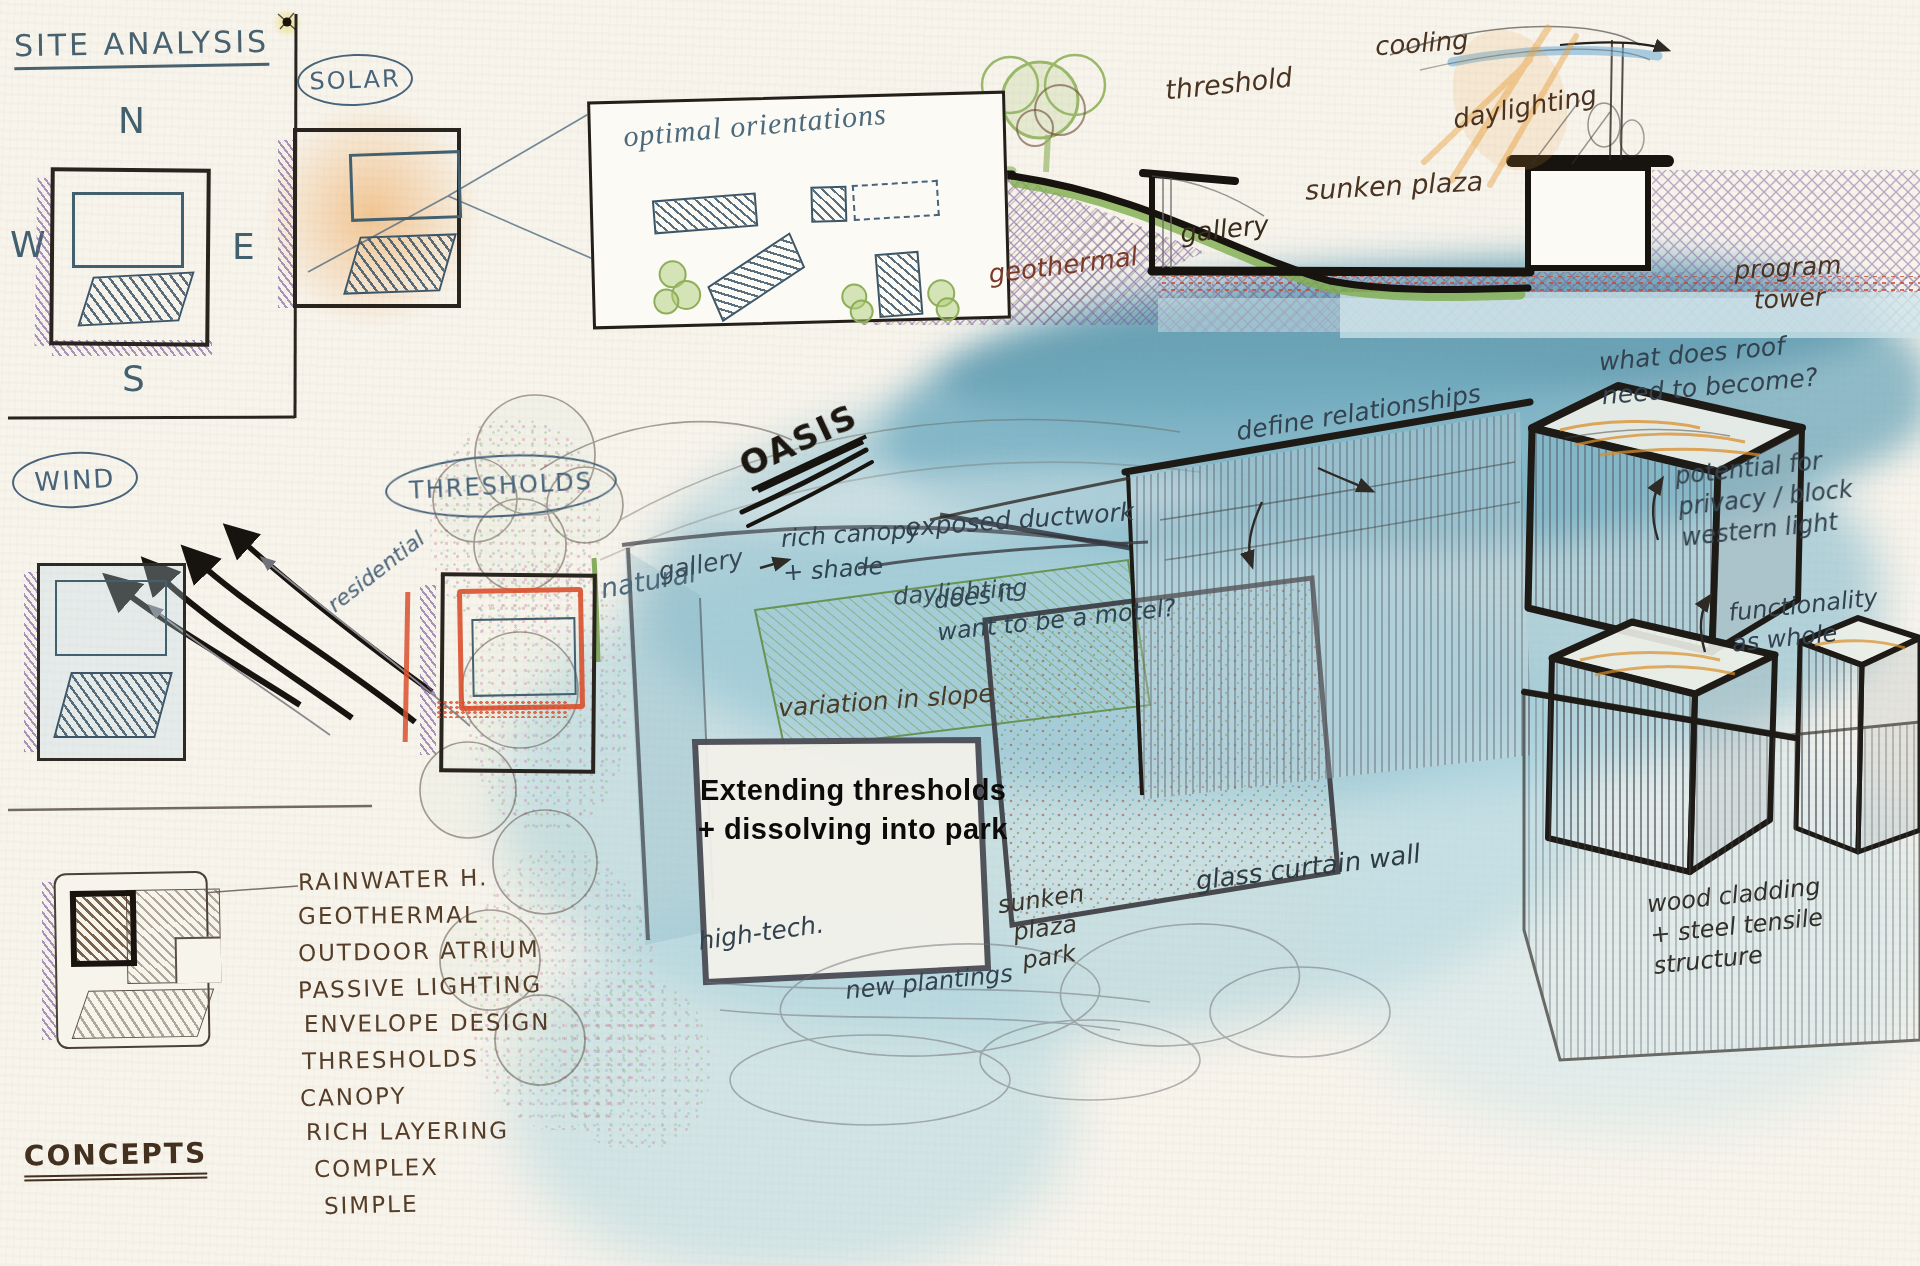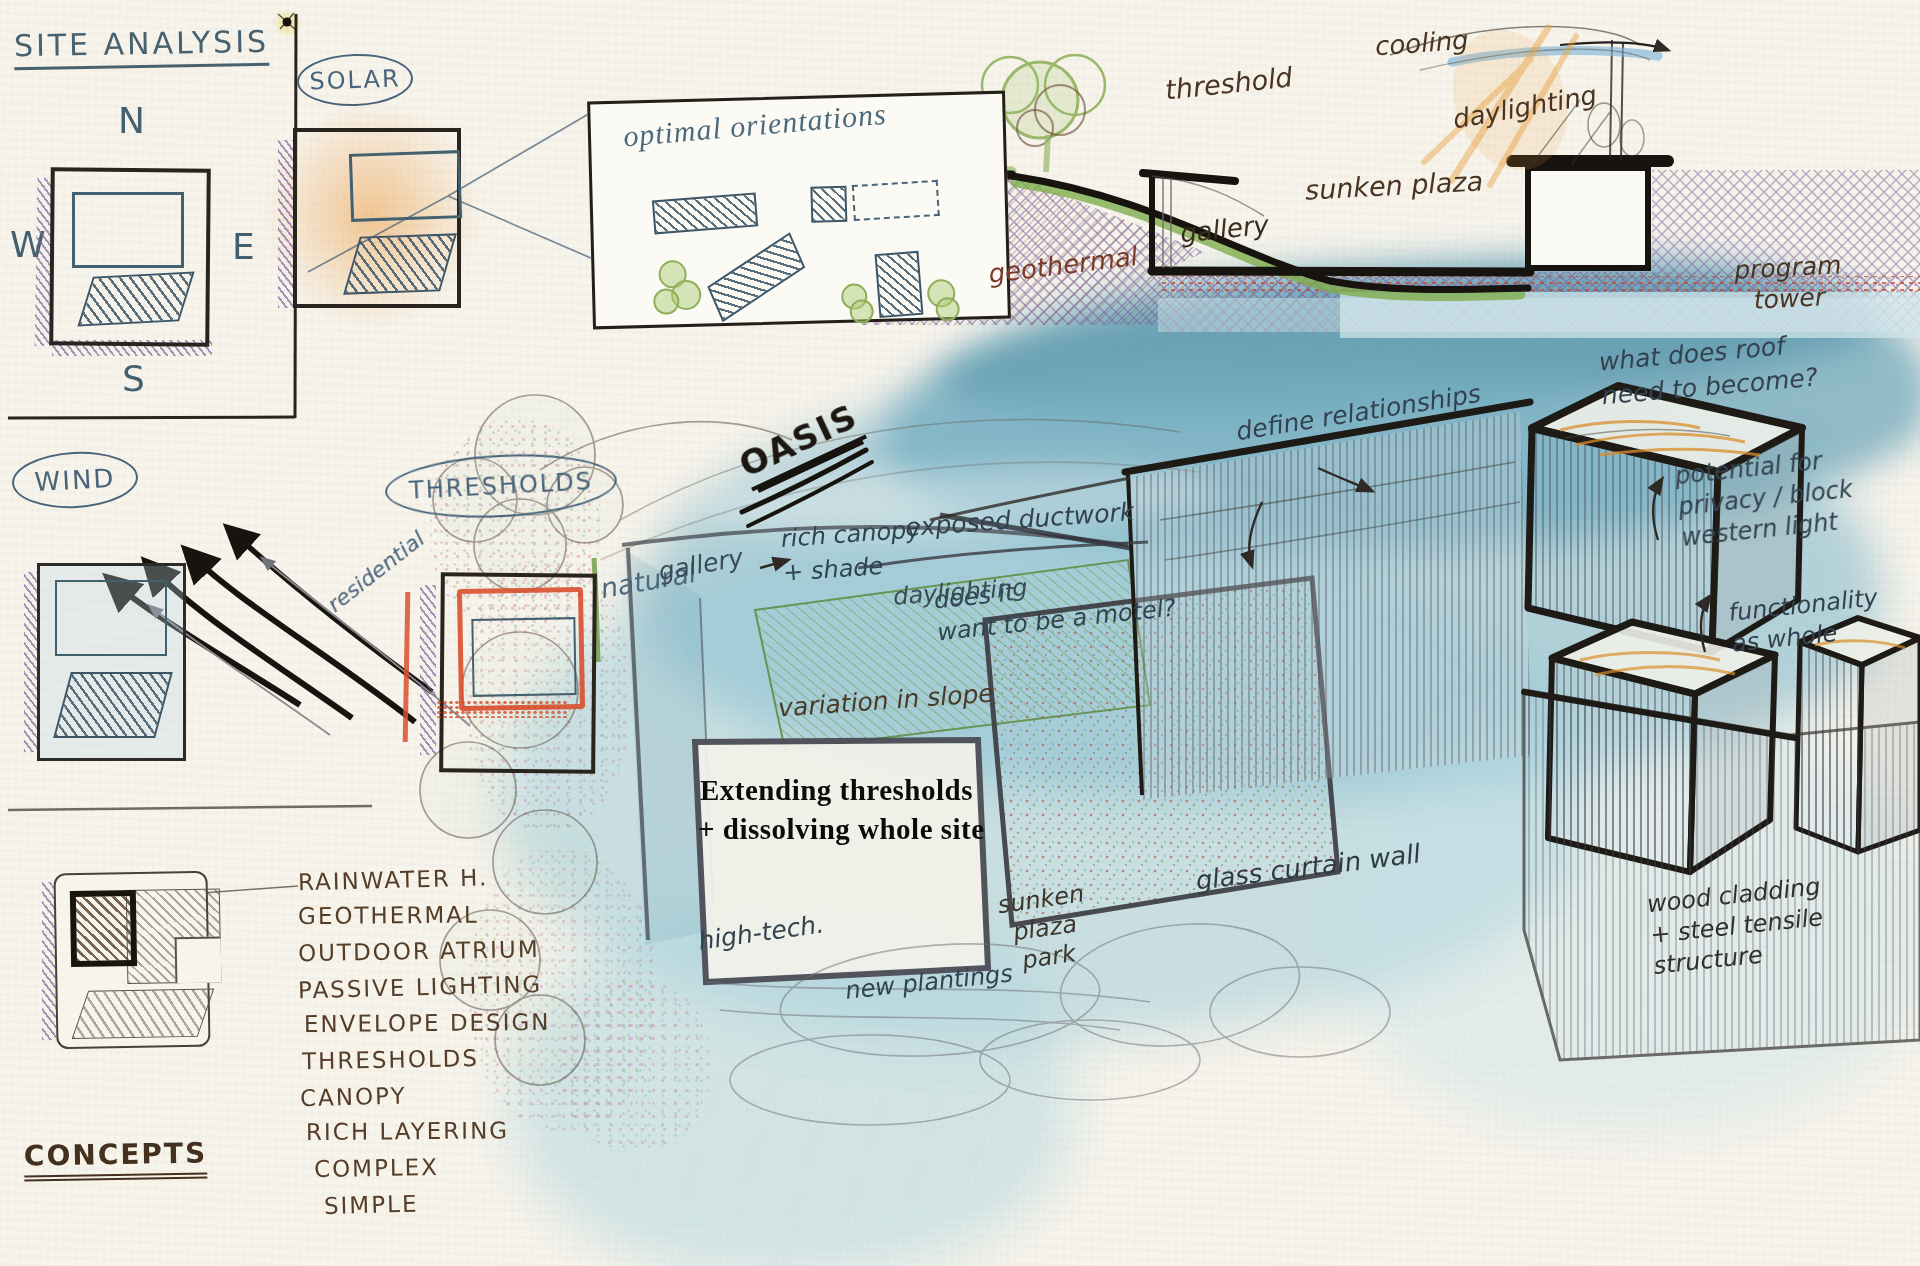--- a/index.html
+++ b/index.html
@@ -25,21 +25,21 @@
   .hatch-lt{background-image:repeating-linear-gradient(45deg, rgba(90,74,58,.45) 0 2px, transparent 2px 7px);}
   .speckle{background-image:
      radial-gradient(rgba(200,90,140,.5) 1.2px, transparent 1.7px),
      radial-gradient(rgba(120,170,90,.55) 1.2px, transparent 1.7px),
      radial-gradient(rgba(90,140,180,.45) 1.2px, transparent 1.7px);
      background-size:11px 13px,13px 11px,17px 15px;
      background-position:0 0,5px 7px,9px 3px;}
   .speckle-red{background-image:radial-gradient(rgba(217,80,46,.8) 1.5px, transparent 2.1px);
      background-size:6px 5px;}
   .wash{position:absolute;border-radius:50% 45% 55% 50% / 60% 55% 45% 50%;}
-  .caption{font-family:Liberation Serif, serif;font-weight:bold;color:#0d0b09;}
+  .caption{font-family:Liberation Sans, sans-serif;font-weight:bold;color:#0d0b09;}
   .oasis-title{font-weight:800;color:#1d1712;letter-spacing:2px;
      border-bottom:4px solid #17130e;padding-bottom:3px;box-shadow:0 9px 0 -5px #17130e;}
   .concept-item{color:#553d28;font-size:23px;letter-spacing:2px;font-weight:500;}
 </style>
 </head>
 <body>
 
 <div id="canvas">
 
   <div class="wash" style="left:880px;top:262px;width:1050px;height:290px;background:rgba(104,163,185,.72);filter:blur(18px);transform:rotate(-3deg);"></div>
@@ -352,21 +352,21 @@
 plaza
 park</div>
   <div class="abs hand" style="left:1195px;top:852px;font-size:26px;color:#2e3a42;transform:rotate(-7deg);">glass curtain wall</div>
   <div class="abs hand pre" style="left:1650px;top:880px;font-size:24px;color:#33302a;transform:rotate(-6deg);line-height:1.3;">wood cladding
 + steel tensile
 structure</div>
   <div class="abs hand" style="left:698px;top:918px;font-size:25px;color:#33424e;transform:rotate(-8deg);">high-tech.</div>
   <div class="abs hand" style="left:845px;top:968px;font-size:24px;color:#33424e;transform:rotate(-6deg);">new plantings</div>
 
   <div class="abs caption" style="left:700px;top:774px;font-size:29px;letter-spacing:.5px;">Extending thresholds</div>
-  <div class="abs caption" style="left:698px;top:813px;font-size:29px;letter-spacing:.5px;">+ dissolving whole site</div>
+  <div class="abs caption" style="left:698px;top:813px;font-size:29px;letter-spacing:.5px;">+ dissolving into park</div>
 
   <div>
     <div class="abs hatch-purple" style="left:42px;top:882px;width:14px;height:158px;"></div>
     <div class="abs" style="left:55px;top:872px;width:150px;height:172px;border:2.5px solid #4a4036;border-radius:12px;transform:rotate(-1deg);background:#f7f4ec;">
       <div class="abs hatch-lt" style="left:70px;top:16px;width:92px;height:92px;border:1.5px solid #5a5148;"></div>
       <div class="abs" style="left:118px;top:64px;width:44px;height:44px;background:#f7f4ec;border-left:2px solid #5a5148;border-top:2px solid #5a5148;"></div>
       <div class="abs hatch-brown" style="left:14px;top:16px;width:54px;height:64px;border:6px solid #1a140f;"></div>
       <div class="abs hatch-lt" style="left:22px;top:116px;width:124px;height:46px;border:1.5px solid #5a5148;transform:skewX(-20deg);"></div>
     </div>
     <div class="abs caps" style="left:24px;top:1138px;font-size:28px;font-weight:bold;color:#43301f;letter-spacing:2px;border-bottom:6px double #43301f;padding-bottom:3px;transform:rotate(-1deg);">CONCEPTS</div>

